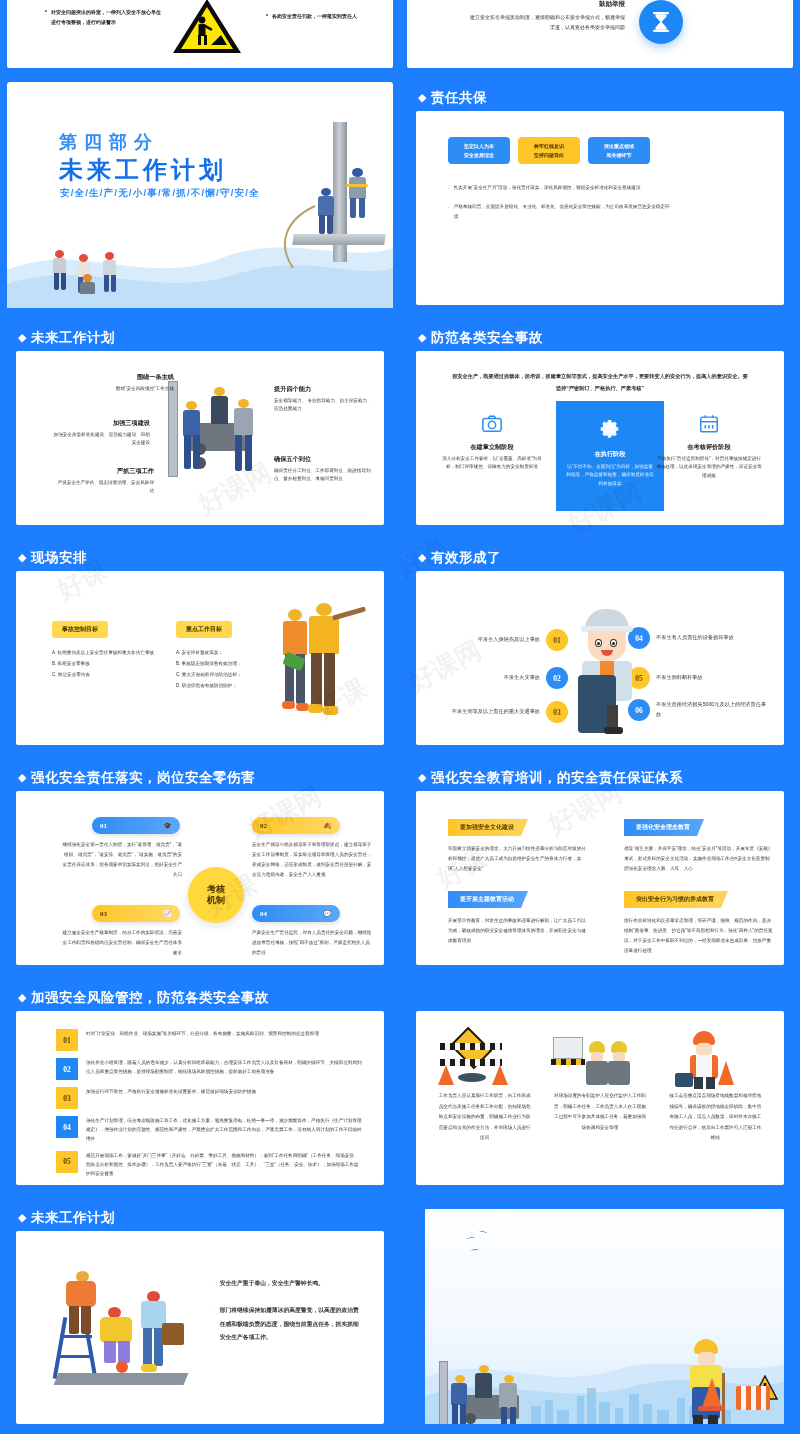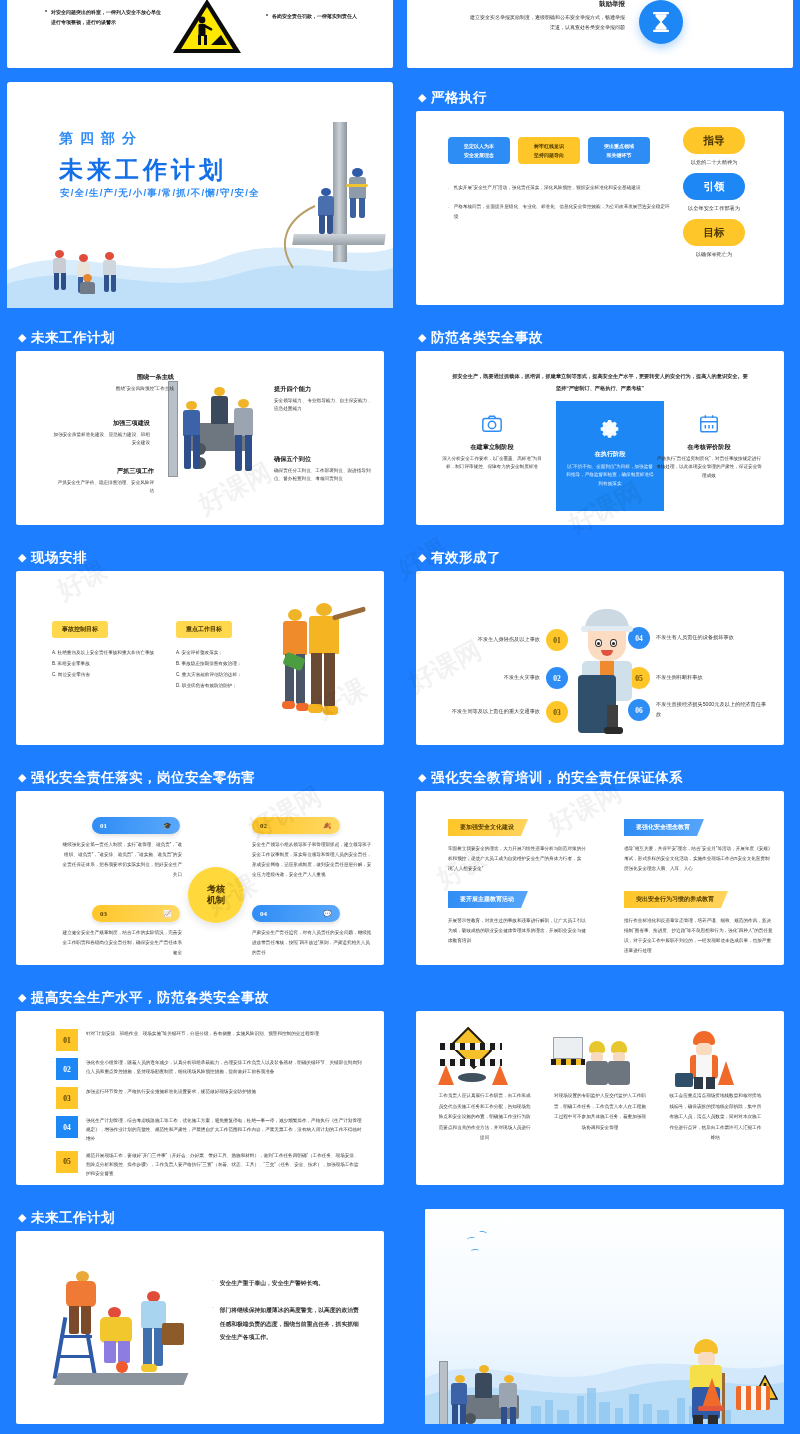--- a/index.html
+++ b/index.html
@@ -58,21 +58,21 @@
   .s2 .desc{ position:absolute; left:60px; top:162px; width:158px; text-align:right;
              font-size:5px; line-height:2.0; color:#333; }
   .s2 .circ{ position:absolute; left:232px; top:150px; width:44px; height:44px;
              border-radius:50%; background:#1d87f5; display:flex; align-items:center;
              justify-content:center; color:#fff; font-size:20px;
              box-shadow:0 4px 10px rgba(29,135,245,.35);}
 
   
   .s3 .card { border-radius:3px; }
   .s3 .sub { position:absolute; left:52px; top:48px; color:#2f8cf5;
-             font-size:14px; font-weight:bold; letter-spacing:7px; }
+             font-size:18px; font-weight:bold; letter-spacing:7px; }
   .s3 .big { position:absolute; left:52px; top:72px; color:#1470e8;
              font-size:24px; font-weight:bold; letter-spacing:4px; }
   .s3 .slash{ position:absolute; left:53px; top:105px; color:#2f8cf5;
              font-size:9.5px; font-weight:bold; letter-spacing:1.2px; }
   .wave-a, .wave-b{ position:absolute; left:0; right:0; bottom:0; }
   .s3 .pole { position:absolute; right:46px; top:40px; width:14px; height:140px;
               background:linear-gradient(90deg,#9aa3ab,#c9d0d6 45%,#8d959d); }
   .s3 .arm  { position:absolute; right:8px; top:152px; width:92px; height:11px;
               background:linear-gradient(180deg,#cfd5da,#9aa2aa); transform:skewX(-8deg);}
   .wk { position:absolute; }
@@ -241,21 +241,21 @@
       </div>
       <div class="wk" style="left:70px;top:192px;width:24px;height:28px;">
         <div class="head" style="left:6px;top:0;width:9px;height:8px;background:#e8862e;"></div>
         <div class="body" style="left:3px;top:8px;width:15px;height:12px;background:#6f7b88;"></div>
       </div>
     </div>
   </div>
 
   <div class="slide row2">
     <div class="hdr">
-      <span class="dia">◆</span><span>严格执行</span>
+      <span class="dia">◆</span><span>责任共保</span>
     </div>
     <div class="hdrbody">
       <div class="flexrow" style="position:absolute;left:32px;top:26px;gap:8px;">
         <div class="chip blue" style="width:62px;">
           <span>坚定以人为本</span><br>
           <span>安全发展理念</span>
         </div>
         <div class="chip yell" style="width:62px;">
           <span>树牢红线意识</span><br>
           <span>坚持问题导向</span>
@@ -270,34 +270,20 @@
         <div style="display:flex;gap:4px;margin-bottom:8px;">
           <span style="font-size:5px;color:#666;line-height:2.1;">·</span>
           <div class="t5" style="line-height:2.2;">扎实开展“安全生产月”活动，强化责任落实，深化风险预控，狠抓安全标准化和安全基础建设</div>
         </div>
         <div style="display:flex;gap:4px;">
           <span style="font-size:5px;color:#666;line-height:2.1;">·</span>
           <div class="t5" style="line-height:2.2;">严格考核问责，全面提升层级化、专业化、标准化、信息化安全管控效能，为公司改革发展营造安全稳定环境</div>
         </div>
       </div>
 
-      <div style="position:absolute;right:22px;top:16px;width:96px;text-align:center;">
-        <div style="display:flex;flex-direction:column;align-items:center;margin-bottom:7px;">
-          <div class="bub y">指导</div>
-          <div class="bubcap">以党的二十大精神为</div>
-        </div>
-        <div style="display:flex;flex-direction:column;align-items:center;margin-bottom:7px;">
-          <div class="bub b">引领</div>
-          <div class="bubcap">以全年安全工作部署为</div>
-        </div>
-        <div style="display:flex;flex-direction:column;align-items:center;">
-          <div class="bub y">目标</div>
-          <div class="bubcap">以确保零死亡为</div>
-        </div>
-      </div>
     </div>
   </div>
 
   <div class="slide std">
     <div class="hdr">
       <span class="dia">◆</span><span>未来工作计划</span>
     </div>
     <div class="hdrbody">
 
       <div style="position:absolute;left:150px;top:26px;width:100px;height:120px;">
@@ -544,21 +530,21 @@
         <div class="ribbon y">突出安全行为习惯的养成教育</div>
         <div class="t5" style="margin-top:8px;line-height:2.2;">推行作业标准化和反违章常态管理，培养严谨、细致、规范的作风，坚决抵制“图省事、抢进度、抄近路”等不良思想和行为，强化“四种人”的责任意识，对于安全工作中履职不到位的，一经发现即使未造成后果，也按严重违章进行处理</div>
       </div>
       <div class="wm" style="left:130px;top:0px;">好课网</div>
       <div class="wm" style="left:20px;top:60px;">好课</div>
     </div>
   </div>
 
   <div class="slide std">
     <div class="hdr">
-      <span class="dia">◆</span><span>提高安全生产水平，防范各类安全事故</span>
+      <span class="dia">◆</span><span>加强安全风险管控，防范各类安全事故</span>
     </div>
     <div class="hdrbody">
       <div style="position:absolute;left:40px;right:22px;top:18px;">
         <div style="display:flex;gap:8px;margin-bottom:7px;">
           <div class="nsq y">01</div>
           <div class="t5" style="flex:1;line-height:2.0;">针对“计划安排、班组作业、现场实施”等关键环节，分层分级，各有侧重，实施风险识别、预警和控制的全过程管理</div>
         </div>
         <div style="display:flex;gap:8px;margin-bottom:7px;">
           <div class="nsq b">02</div>
           <div class="t5" style="flex:1;line-height:2.0;">强化作业小组管理，随着人员的逐年减少，认真分析班组承载能力，合理安排工作负责人以及装备器材，明确关键环节、关键部位到岗到位人员和重点管控措施，坚持现场勘查制度，细化现场风险预控措施，提前做好工前各项准备</div>

